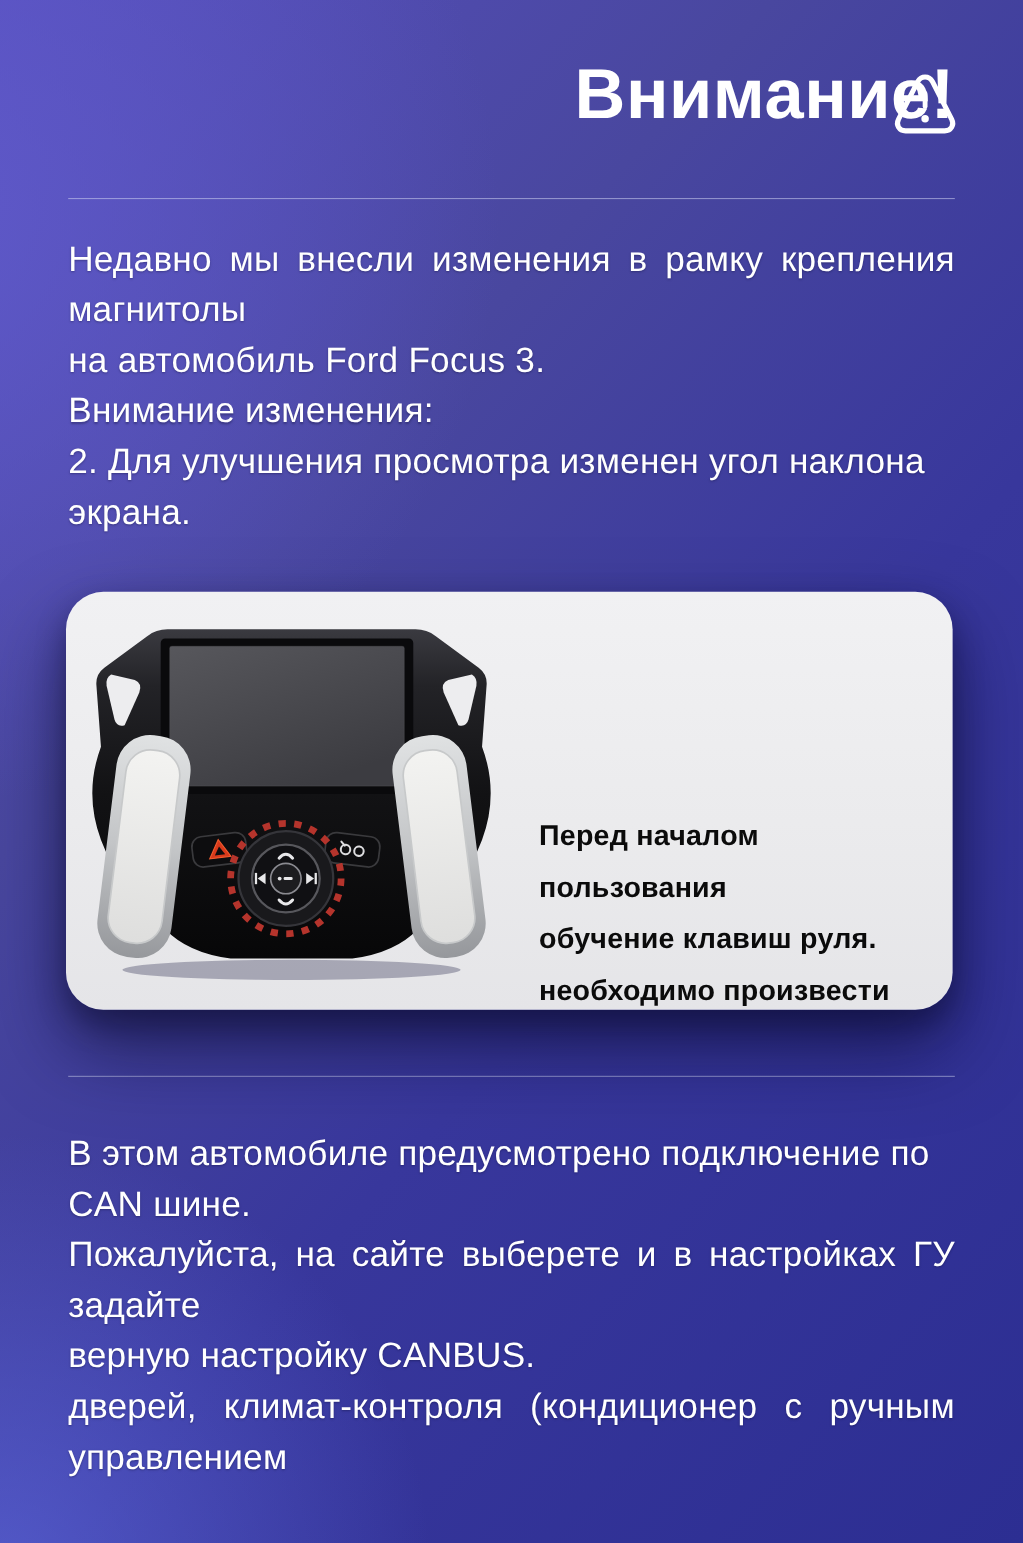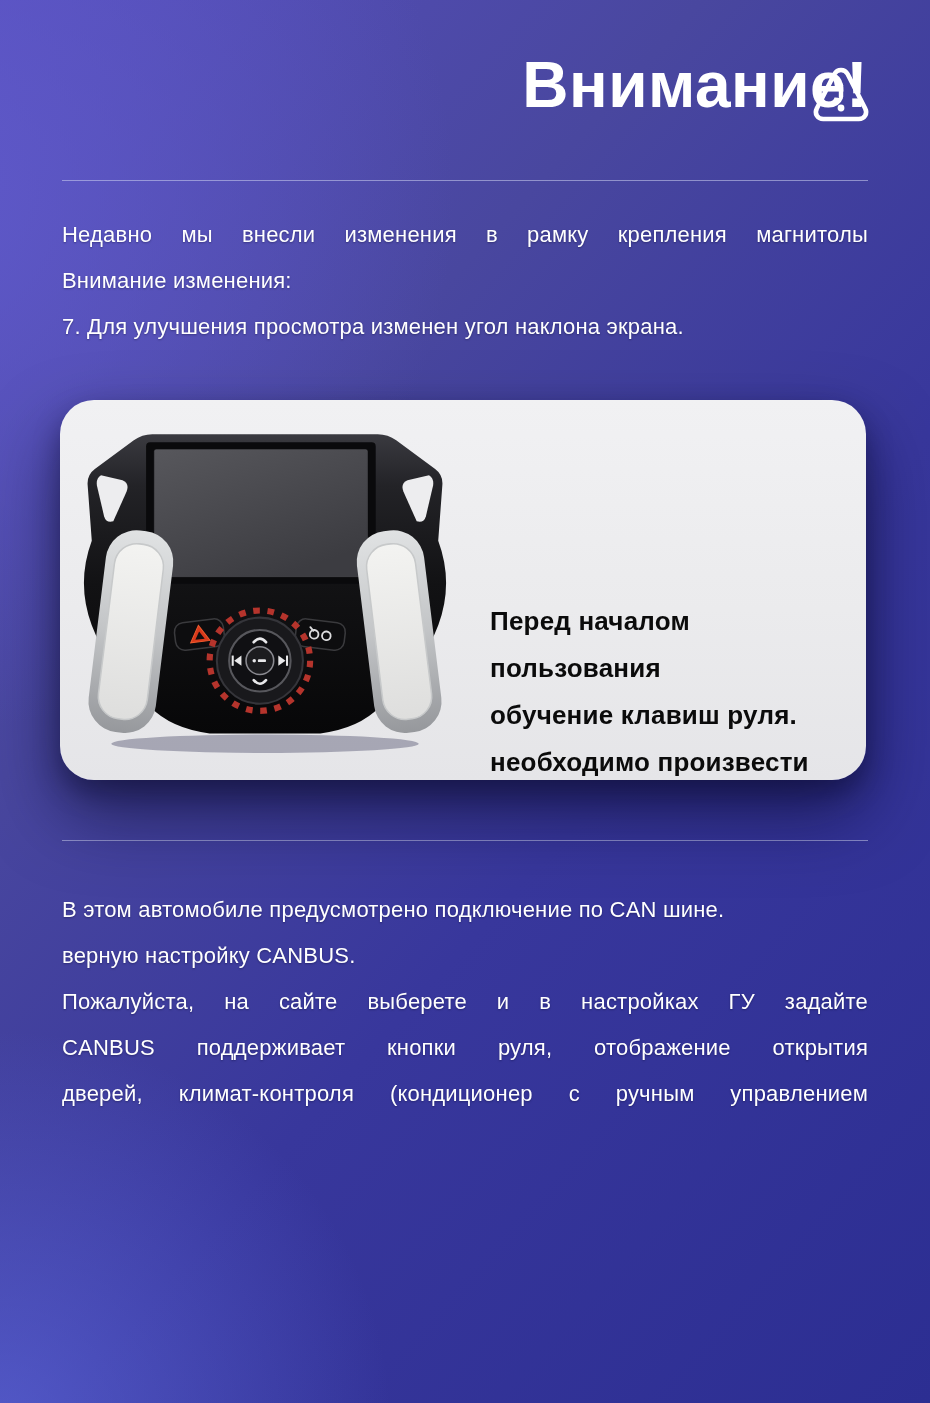--- a/index.html
+++ b/index.html
@@ -19,21 +19,21 @@
     color:#ffffff;
     text-align:right;
   }
   .warn-icon{position:absolute;top:64px;right:60px;width:58px;height:60px;}
 
   .divider{height:1px;margin:0 62px;background:rgba(205,210,240,.55);}
   .divider.top{margin-top:58px;}
   .divider.bottom{margin-top:60px;}
 
   .para{
-    margin:0 62px;font-size:22px;line-height:46px;letter-spacing:.2px;
+    margin:0 62px;font-size:32px;line-height:46px;letter-spacing:.2px;
     text-shadow:0 1px 2px rgba(10,10,40,.35);
   }
   .para.intro{margin-top:31px;}
   .para.canbus{margin-top:46px;}
   .line{white-space:normal;}
   .line.justify{text-align:justify;text-align-last:justify;}
 
   .product-card{
     position:relative;margin:50px 62px 0 60px;width:806px;height:380px;
     border-radius:34px;
@@ -56,22 +56,23 @@
   <svg class="warn-icon" viewBox="0 0 58 60" fill="none">
     <path d="M29 6 C31.8 6 34.2 7.5 35.6 10 L53.2 44.5 C55.8 49.6 52.6 55 46.8 55 L11.2 55 C5.4 55 2.2 49.6 4.8 44.5 L22.4 10 C23.8 7.5 26.2 6 29 6 Z" stroke="#ffffff" stroke-width="4.6" stroke-linejoin="round"></path>
     <rect x="26.8" y="19" width="4.4" height="16" rx="2.2" fill="#ffffff"></rect>
     <circle cx="29" cy="44" r="3.4" fill="#ffffff"></circle>
   </svg>
 
   <div class="divider top"></div>
 
   <div class="para intro">
     <div class="line justify">Недавно мы внесли изменения в рамку  крепления магнитолы</div>
+    <div class="line">на автомобиль Ford Focus 3.</div>
     <div class="line">Внимание изменения:</div>
-    <div class="line">7. Для улучшения просмотра изменен угол наклона экрана.</div>
+    <div class="line">2. Для улучшения просмотра изменен угол наклона экрана.</div>
   </div>
 
   <div class="product-card">
 
     <svg class="device-illustration" viewBox="0 0 380 320">
       <defs>
         <linearGradient id="gFascia" x1="0" y1="0" x2="0" y2="1">
           <stop offset="0" stop-color="#3a3a40"></stop>
           <stop offset="0.17" stop-color="#232327"></stop>
           <stop offset="0.5" stop-color="#121214"></stop>
@@ -144,20 +145,19 @@
       <div class="line">Перед началом пользования</div>
       <div class="line">обучение клавиш руля.</div>
       <div class="line">необходимо произвести</div>
     </div>
   </div>
 
   <div class="divider bottom"></div>
 
   <div class="para canbus">
     <div class="line">В этом автомобиле предусмотрено подключение по CAN шине.</div>
+    <div class="line justify">Пожалуйста, на сайте выберете и в настройках ГУ задайте</div>
     <div class="line">верную настройку CANBUS.</div>
-    <div class="line justify">Пожалуйста, на сайте выберете и в настройках ГУ задайте</div>
-    <div class="line justify">CANBUS поддерживает кнопки руля, отображение открытия</div>
     <div class="line justify">дверей, климат-контроля (кондиционер с ручным управлением</div>
 
   </div>
 
 </div>
 
 </body></html>

